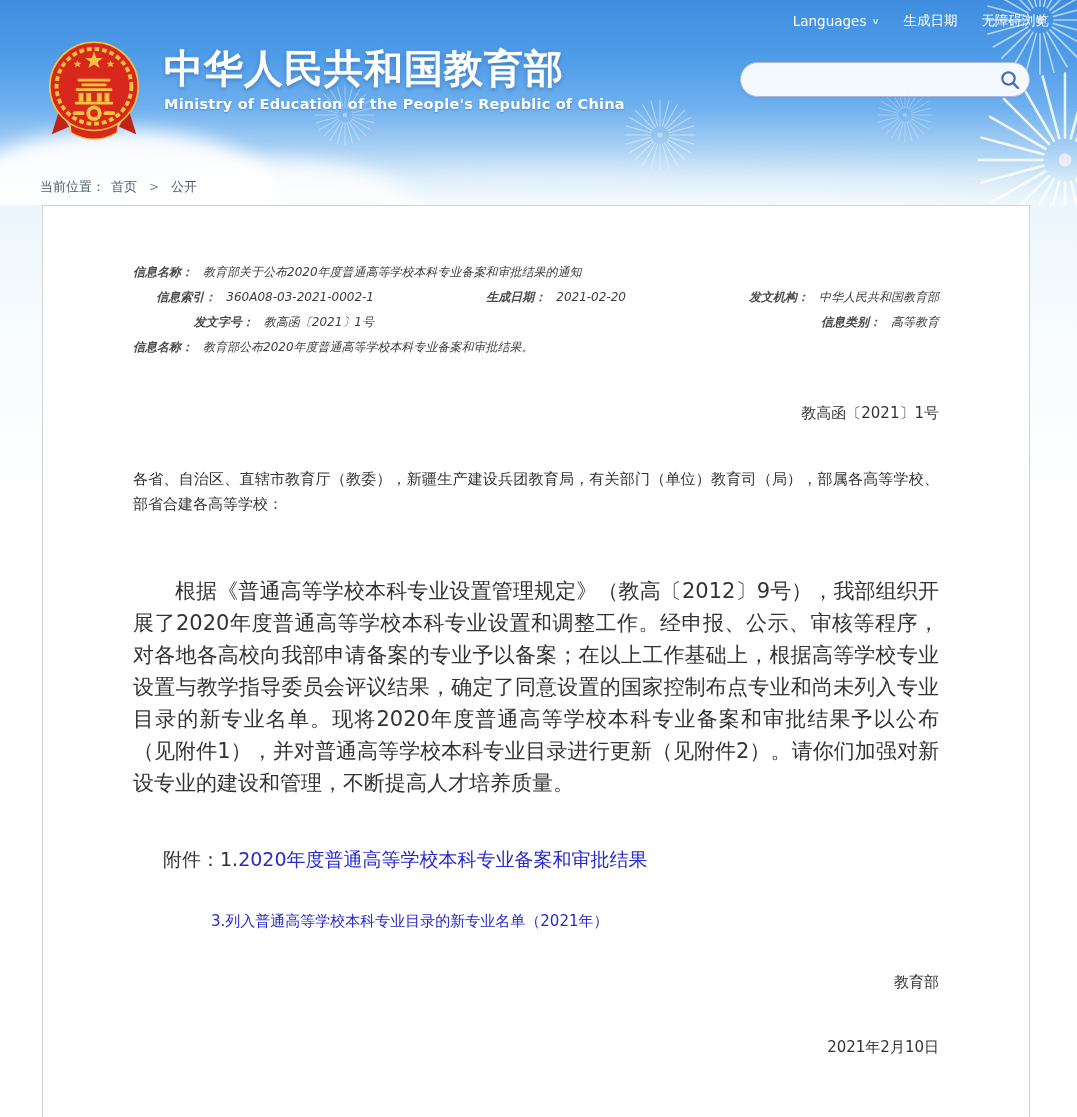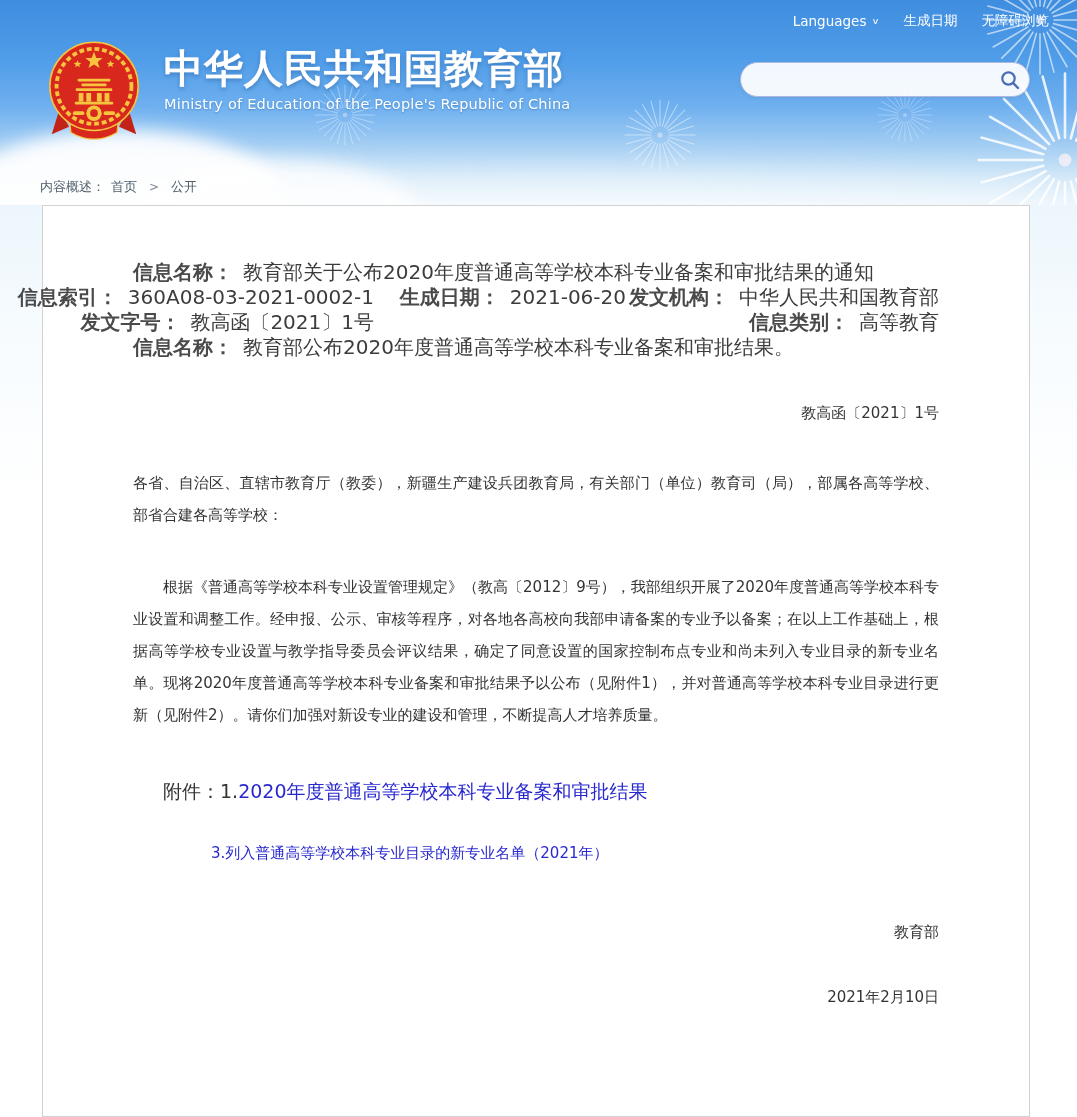--- a/index.html
+++ b/index.html
@@ -30,21 +30,21 @@
 
   .brand { position:absolute; left:46px; top:40px; display:flex; align-items:flex-start; cursor:pointer; z-index:4; }
   .emblem { width:96px; height:108px; margin-right:22px; flex:0 0 auto; }
   .brand-text { padding-top:6px; }
   .site-title {
     color:#fff; font-size:39px; font-weight:bold; letter-spacing:1px; line-height:46px;
     text-shadow:0 2px 4px rgba(23,77,141,.45), 0 0 1px rgba(255,255,255,.6);
     white-space:nowrap;
   }
   .site-subtitle {
-    color:#fff; font-size:14.5px; font-weight:normal; margin-top:4px; letter-spacing:.2px;
+    color:#fff; font-size:14.5px; font-weight:bold; margin-top:4px; letter-spacing:.2px;
     text-shadow:0 1px 2px rgba(23,77,141,.4); white-space:nowrap;
   }
 
   .searchbox {
     position:absolute; top:62px; right:47px; width:290px; height:35px; z-index:5;
     background:rgba(255,255,255,.93); border:1px solid #aeb7dd; border-radius:18px;
     display:flex; align-items:center; box-shadow:0 1px 3px rgba(60,100,170,.15);
   }
   .searchbox input {
     flex:1; height:100%; border:none; outline:none; background:transparent;
@@ -59,42 +59,42 @@
   }
   .breadcrumb a { color:#4e5d6b; text-decoration:none; cursor:pointer; }
   .crumb-sep { color:#7c8b98; font-size:12px; padding:0 6px; }
 
   
   .card {
     width:988px; margin-left:42px; min-height:912px; background:#fff;
     border:1px solid #d2d2d2; padding:54px 90px 60px 90px;
   }
 
-  .meta { font-size:20px; line-height:25px; color:#3c3c3c; }
+  .meta { font-size:12px; line-height:25px; color:#3c3c3c;font-style:italic; }
   .meta .lbl { font-weight:bold; color:#4a4a4a; margin-right:10px; white-space:nowrap; }
   .meta-row { display:flex; align-items:baseline; }
   .meta-grid3 { display:grid; grid-template-columns:241px 252px 1fr; }
   .meta-grid2 { display:grid; grid-template-columns:241px 1fr; }
   .meta-cell { display:flex; align-items:baseline; white-space:nowrap;justify-content:flex-end; }
 
   .doc-title {
     margin-top:58px; text-align:center; font-size:21px; font-weight:bold;
     line-height:33px; color:#333;
   }
   .doc-no { margin-top:44px; text-align:right; font-size:15px; color:#333; }
 
-  .salutation { margin-top:44px; font-size:15px; line-height:32px; color:#333; text-align:justify; }
-  .para { margin-top:40px; font-size:15px; line-height:32px; color:#333; text-indent:2em; text-align:justify; }
+  .salutation { margin-top:44px; font-size:15px; line-height:25px; color:#333; text-align:justify; }
+  .para { margin-top:58px; font-size:21px; line-height:32px; color:#333; text-indent:2em; text-align:justify; }
 
   .attach-line1 { margin-top:44px; padding-left:30px; font-size:19px; line-height:32px; }
   .attach-line2 { margin-top:30px; padding-left:78px; font-size:15px; line-height:32px; }
   .attach-line1 .pre { color:#333; }
   a.doc-link { color:#2828cf; text-decoration:none; cursor:pointer; }
 
-  .sign-org  { margin-top:54px; text-align:right; font-size:15px; color:#333; }
+  .sign-org  { margin-top:36px; text-align:right; font-size:15px; color:#333; }
   .sign-date { margin-top:46px; text-align:right; font-size:15px; color:#333; }
 </style>
 </head>
 <body>
 
 <div class="header">
   <div class="cloud c3"></div>
   <div class="cloud c1"></div>
   <div class="cloud c2"></div>
 
@@ -196,42 +196,42 @@
     <input type="text" style="">
     <button class="search-btn">
       <svg width="22" height="22" viewBox="0 0 22 22" fill="none">
         <circle cx="9.5" cy="9.5" r="6.2" stroke="#4a6db5" stroke-width="2.2"></circle>
         <line x1="14.2" y1="14.2" x2="19" y2="19" stroke="#4a6db5" stroke-width="2.4" stroke-linecap="round"></line>
       </svg>
     </button>
   </div>
 
   <div class="breadcrumb">
-    <span>内容概述：</span>
+    <span>当前位置：</span>
     <a>首页</a>
     <span class="crumb-sep">&gt;</span>
     <a>公开</a>
   </div>
 </div>
 
 <div class="card">
 
   <div class="meta">
     <div class="meta-row">
       <span class="lbl">信息名称：</span>
       <span class="val">教育部关于公布2020年度普通高等学校本科专业备案和审批结果的通知</span>
     </div>
     <div class="meta-grid3">
       <div class="meta-cell">
         <span class="lbl">信息索引：</span>
         <span class="val">360A08-03-2021-0002-1</span>
       </div>
       <div class="meta-cell">
         <span class="lbl">生成日期：</span>
-        <span class="val">2021-06-20</span>
+        <span class="val">2021-02-20</span>
       </div>
       <div class="meta-cell">
         <span class="lbl">发文机构：</span>
         <span class="val">中华人民共和国教育部</span>
       </div>
     </div>
     <div class="meta-grid2">
       <div class="meta-cell">
         <span class="lbl">发文字号：</span>
         <span class="val">教高函〔2021〕1号</span>

